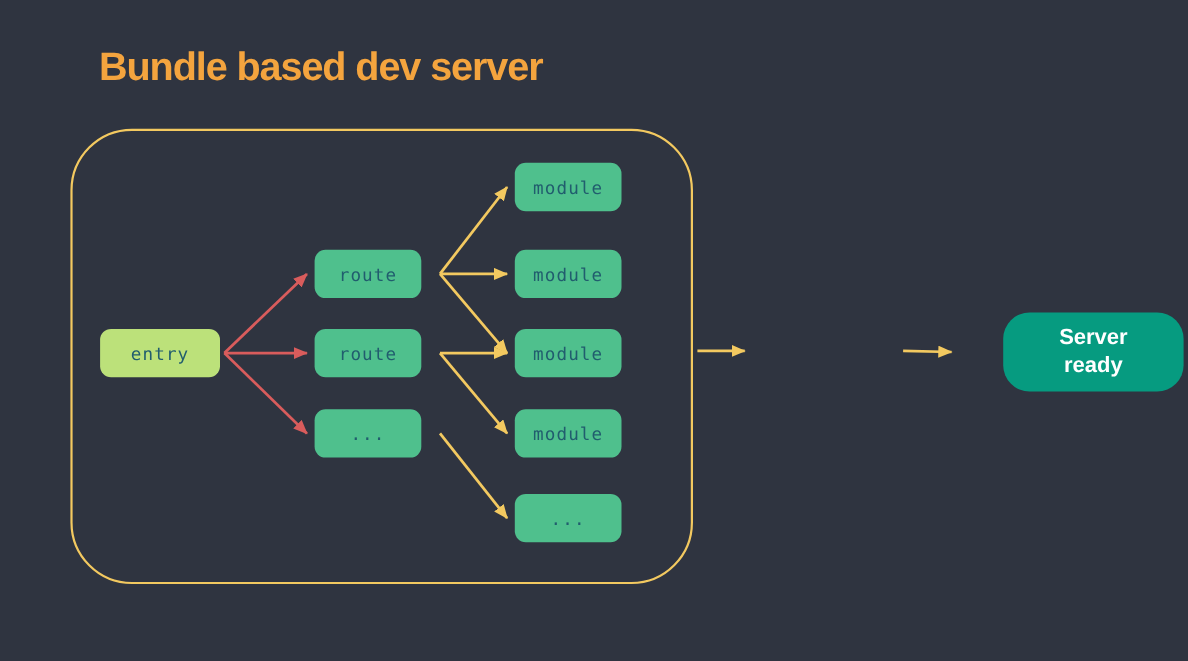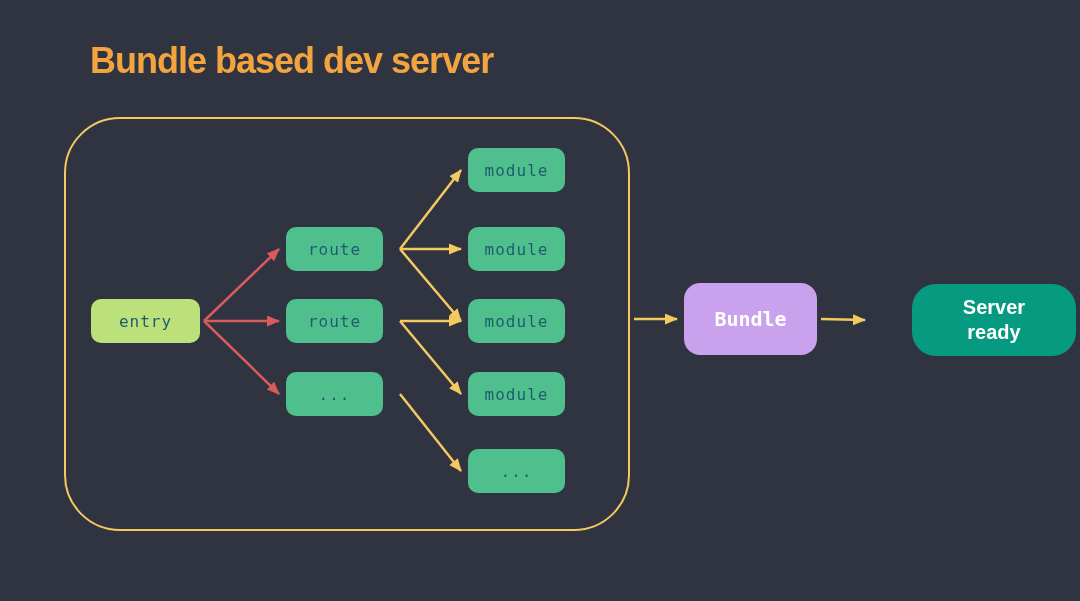--- a/index.html
+++ b/index.html
@@ -134,23 +134,20 @@
   <div class="node small" style="left:468px;top:299px">
     <span class="lbl">module</span>
   </div>
   <div class="node small" style="left:468px;top:372px">
     <span class="lbl">module</span>
   </div>
   <div class="node small" style="left:468px;top:449px">
     <span class="lbl">...</span>
   </div>
 
-  <div class="node big bundle" style="left:684px;top:283px">
-    <span class="lbl">Bundle</span>
-  </div>
   <div class="node big server" style="left:872px;top:284px">
     <span class="lbl">Server ready</span>
   </div>
 
   <svg id="arrow-layer" viewBox="0 0 1080 601">
     <defs>
       <marker id="ah-red" markerUnits="userSpaceOnUse" markerWidth="14" markerHeight="12" refX="12" refY="5.5" orient="auto">
         <path id="ah-red-path" d="M0,0 L13,5.5 L0,11 Z" fill="#d95c5c"></path>
       </marker>
       <marker id="ah-yellow" markerUnits="userSpaceOnUse" markerWidth="14" markerHeight="12" refX="12" refY="5.5" orient="auto">

